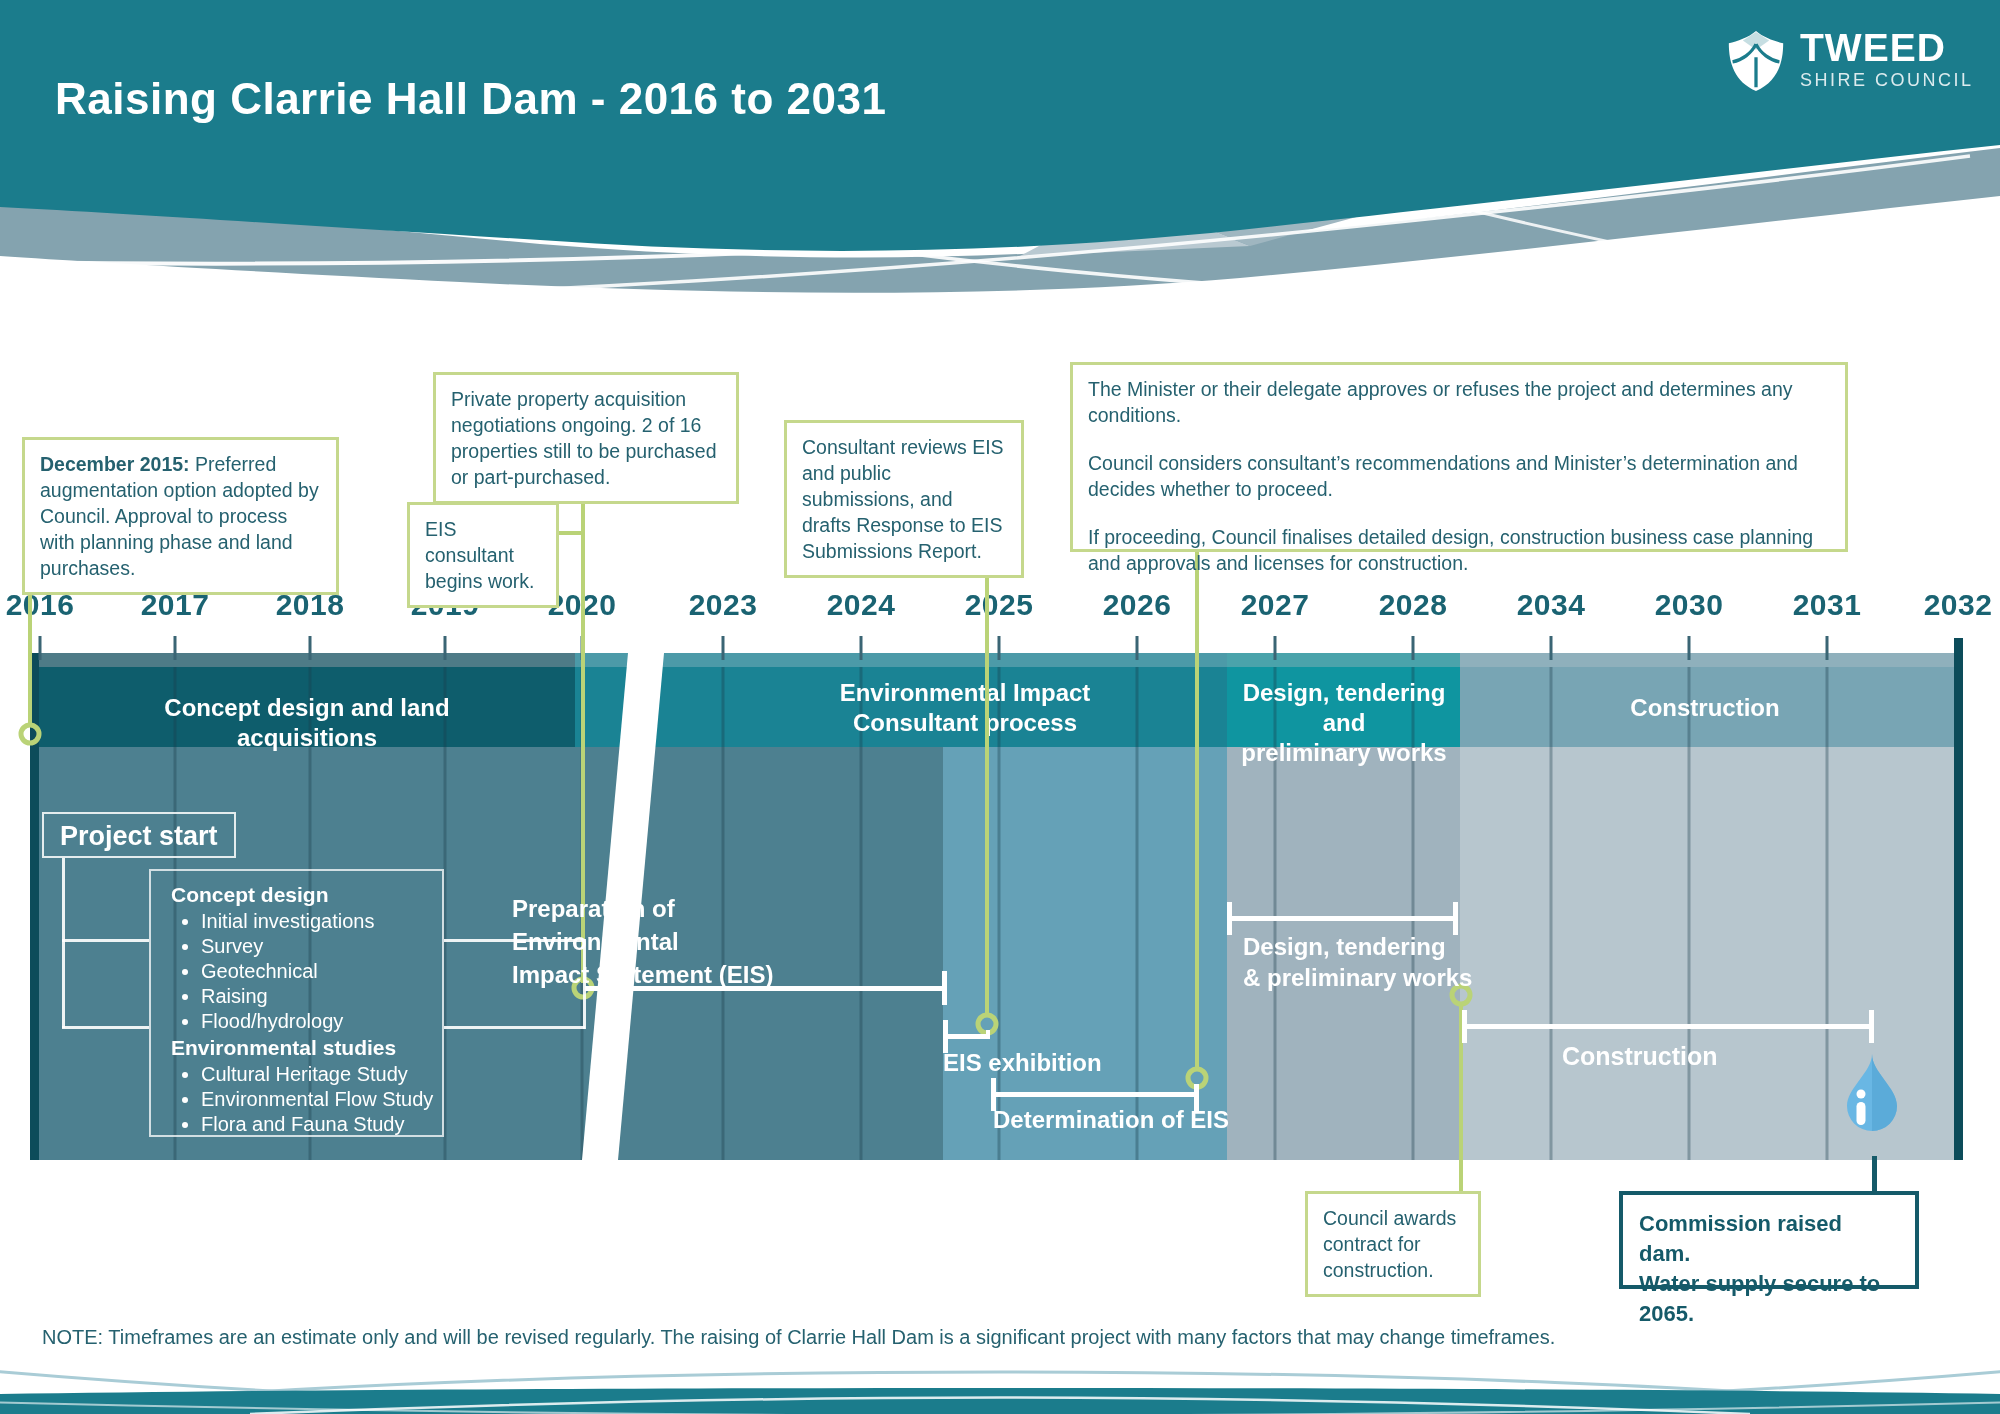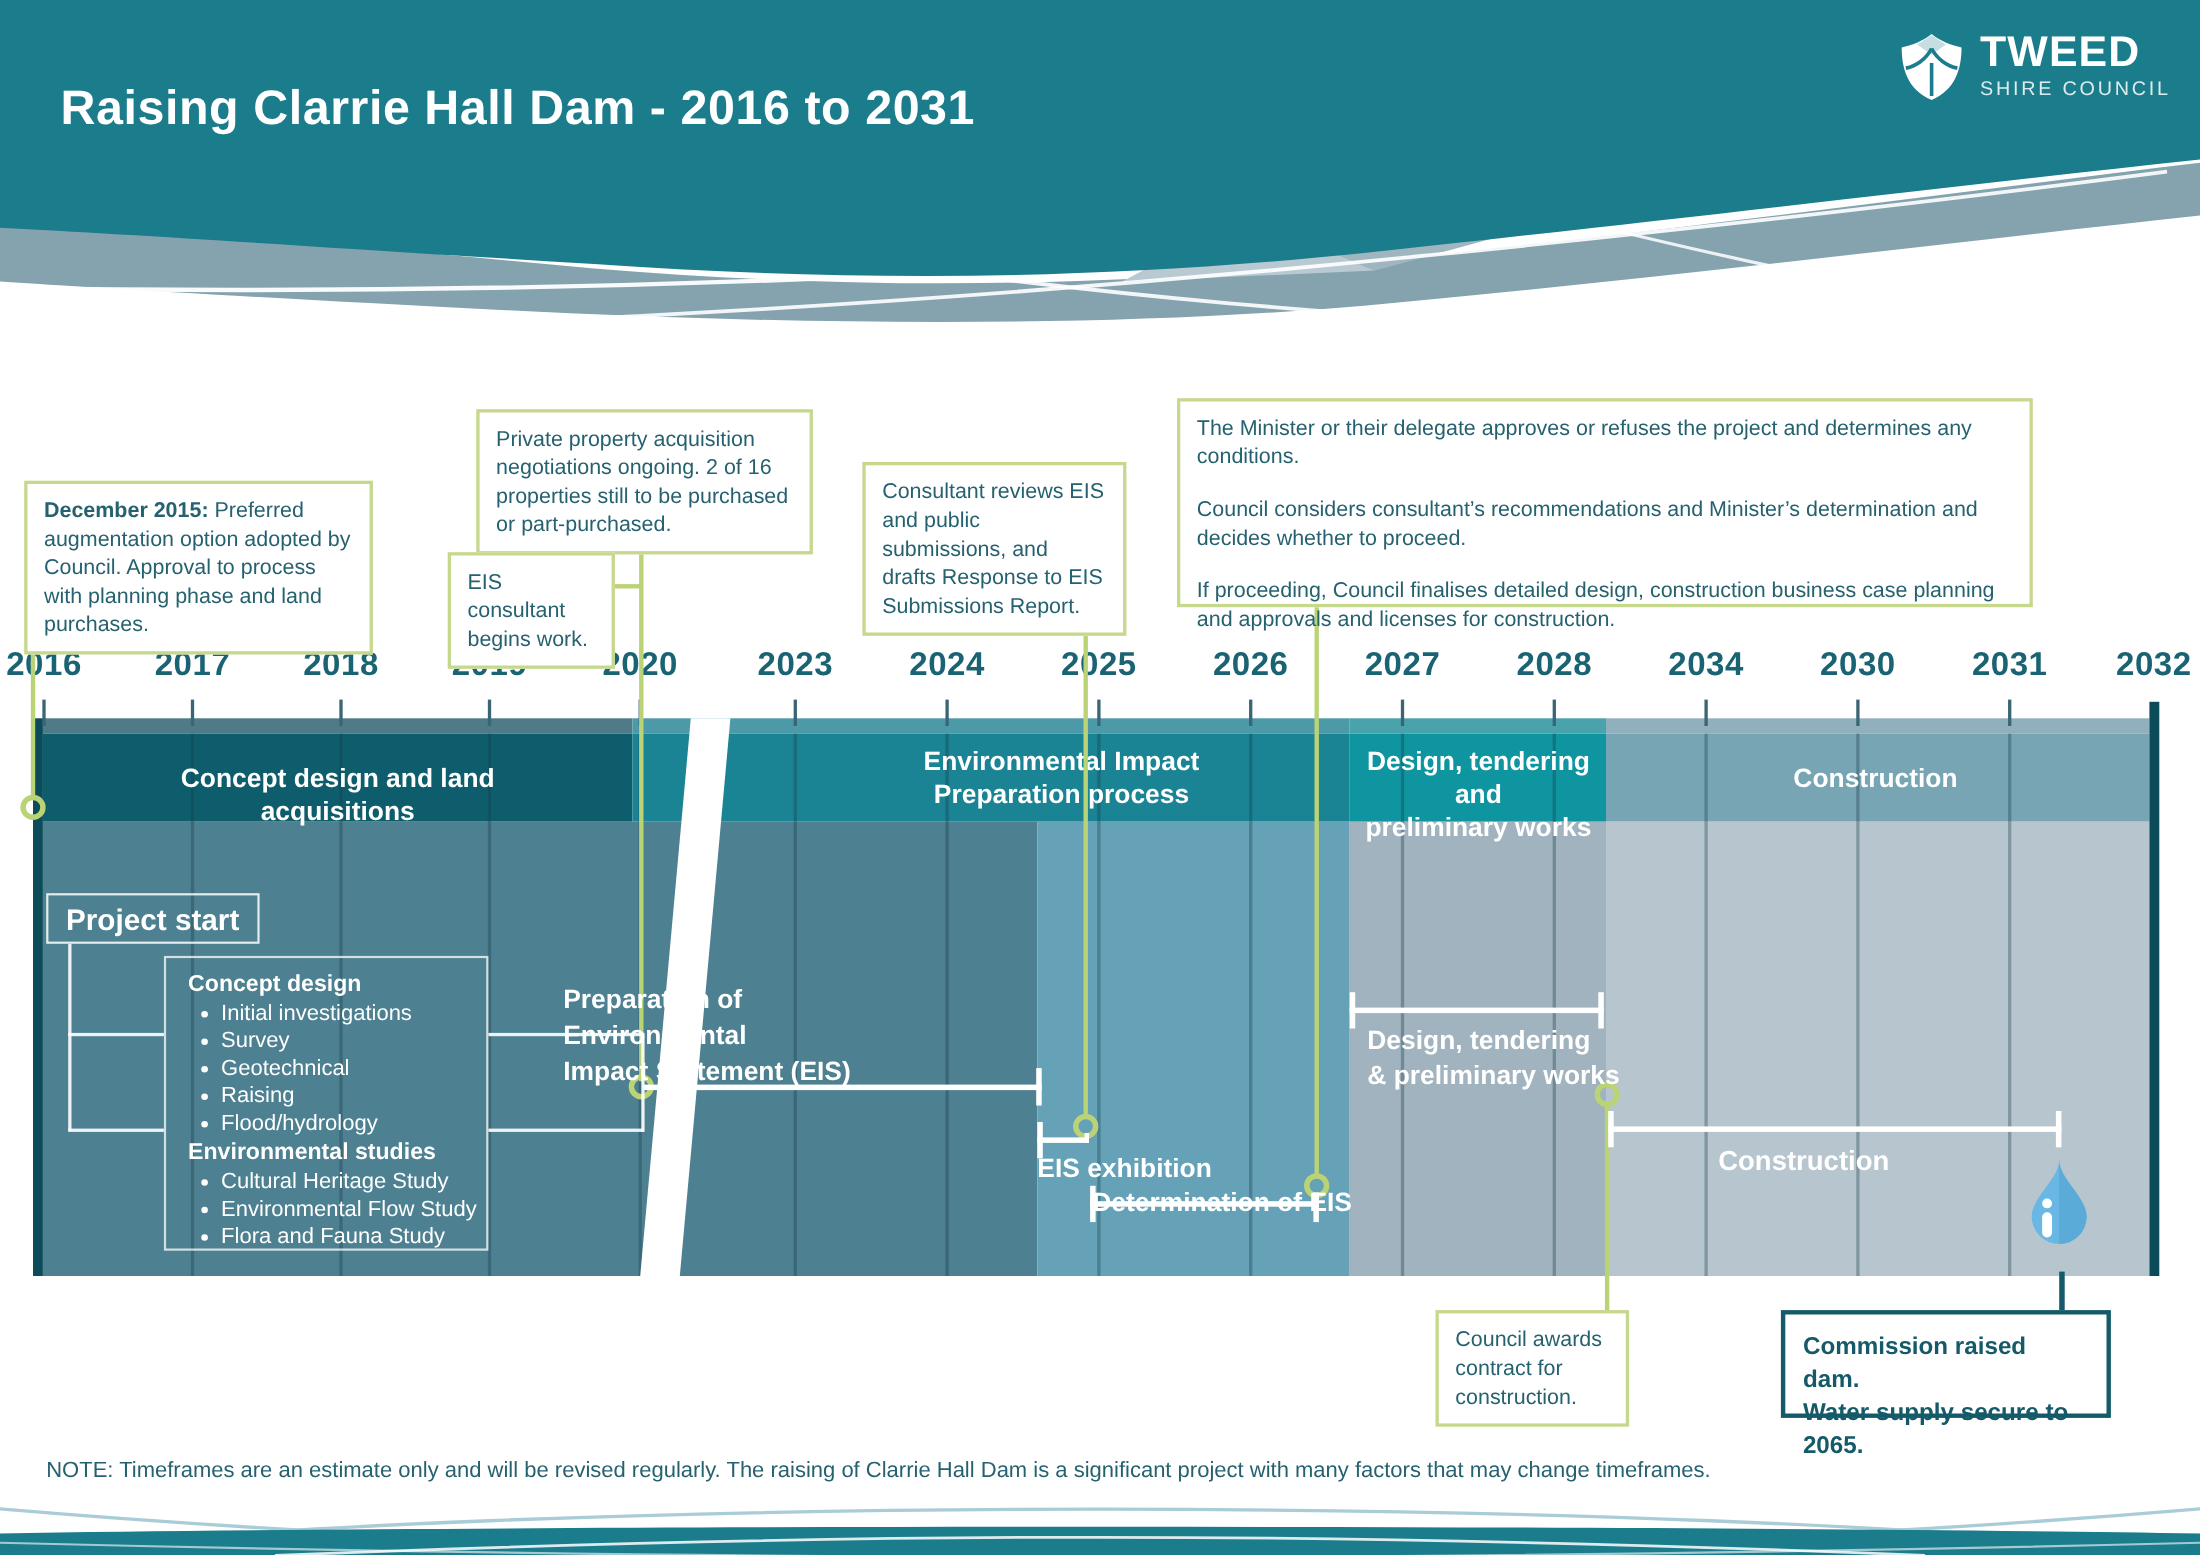--- a/index.html
+++ b/index.html
@@ -142,21 +142,21 @@
     <span class="year" style="left:1413px;">2028</span>
     <span class="year" style="left:1551px;">2034</span>
     <span class="year" style="left:1689px;">2030</span>
     <span class="year" style="left:1827px;">2031</span>
     <span class="year" style="left:1958px;">2032</span>
   </div>
 
   <div class="phase-title" style="left:107px;top:693px;width:400px;">Concept design and land acquisitions</div>
   <div class="phase-title" style="left:815px;top:678px;width:300px;">
     <div>Environmental Impact</div>
-    <div>Preparation process</div>
+    <div>Consultant process</div>
   </div>
   <div class="phase-title" style="left:1228px;top:678px;width:232px;">
     <div>Design, tendering and</div>
     <div>preliminary works</div>
   </div>
   <div class="phase-title" style="left:1555px;top:693px;width:300px;">Construction</div>
 
   <div class="gline" style="left:28px;top:560px;width:4px;height:166px;"></div>
   <div class="gring" style="left:30px;top:734px;"></div>
 
@@ -208,21 +208,21 @@
   <div class="wline" style="left:942px;top:971px;width:5px;height:34px;"></div>
 
   <div class="wline" style="left:943px;top:1034px;width:47px;height:5px;"></div>
   <div class="wline" style="left:943px;top:1020px;width:5px;height:33px;"></div>
   <div class="wline" style="left:986px;top:1030px;width:4px;height:9px;"></div>
   <div class="band-label" style="left:943px;top:1046px;">EIS exhibition</div>
 
   <div class="wline" style="left:991px;top:1092px;width:208px;height:5px;"></div>
   <div class="wline" style="left:991px;top:1078px;width:5px;height:33px;"></div>
   <div class="wline" style="left:1194px;top:1084px;width:5px;height:27px;"></div>
-  <div class="band-label" style="left:993px;top:1077px;">Determination of EIS</div>
+  <div class="band-label" style="left:993px;top:1103px;">Determination of EIS</div>
 
   <div class="wline" style="left:1227px;top:916px;width:231px;height:5px;"></div>
   <div class="wline" style="left:1227px;top:902px;width:5px;height:33px;"></div>
   <div class="wline" style="left:1453px;top:902px;width:5px;height:33px;"></div>
   <div class="band-label" style="left:1243px;top:931px;line-height:31px;">
     <div>Design, tendering</div>
     <div>&amp; preliminary works</div>
   </div>
 
   <div class="wline" style="left:1462px;top:1024px;width:412px;height:5px;"></div>

